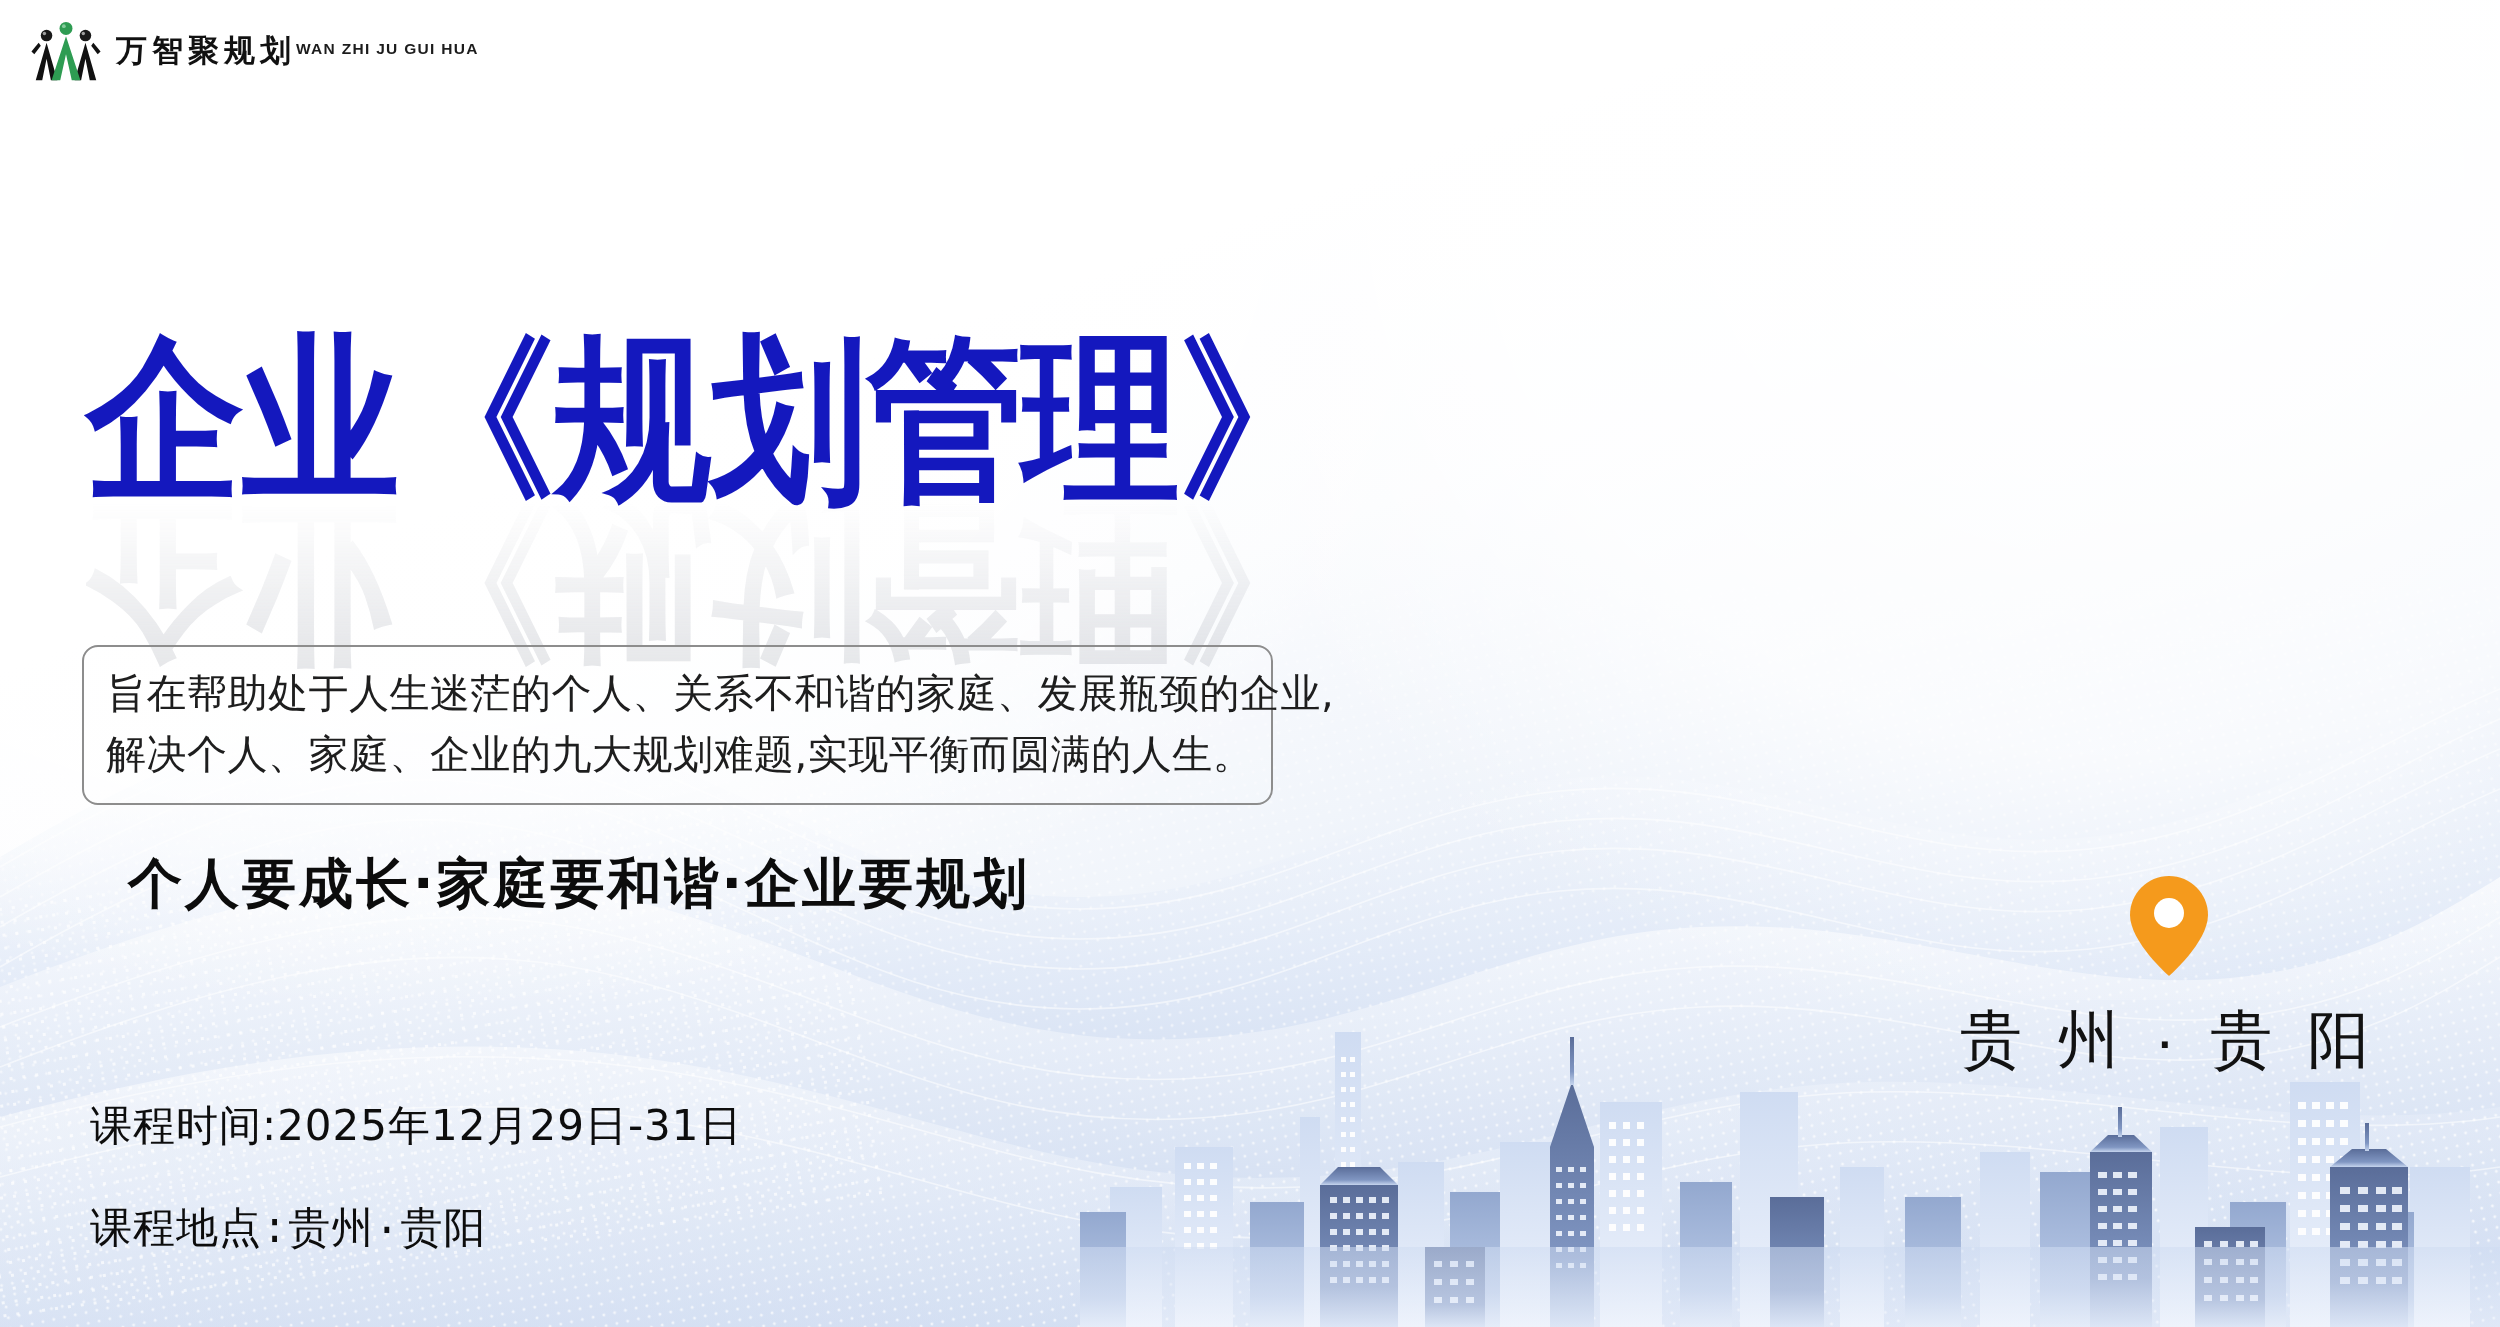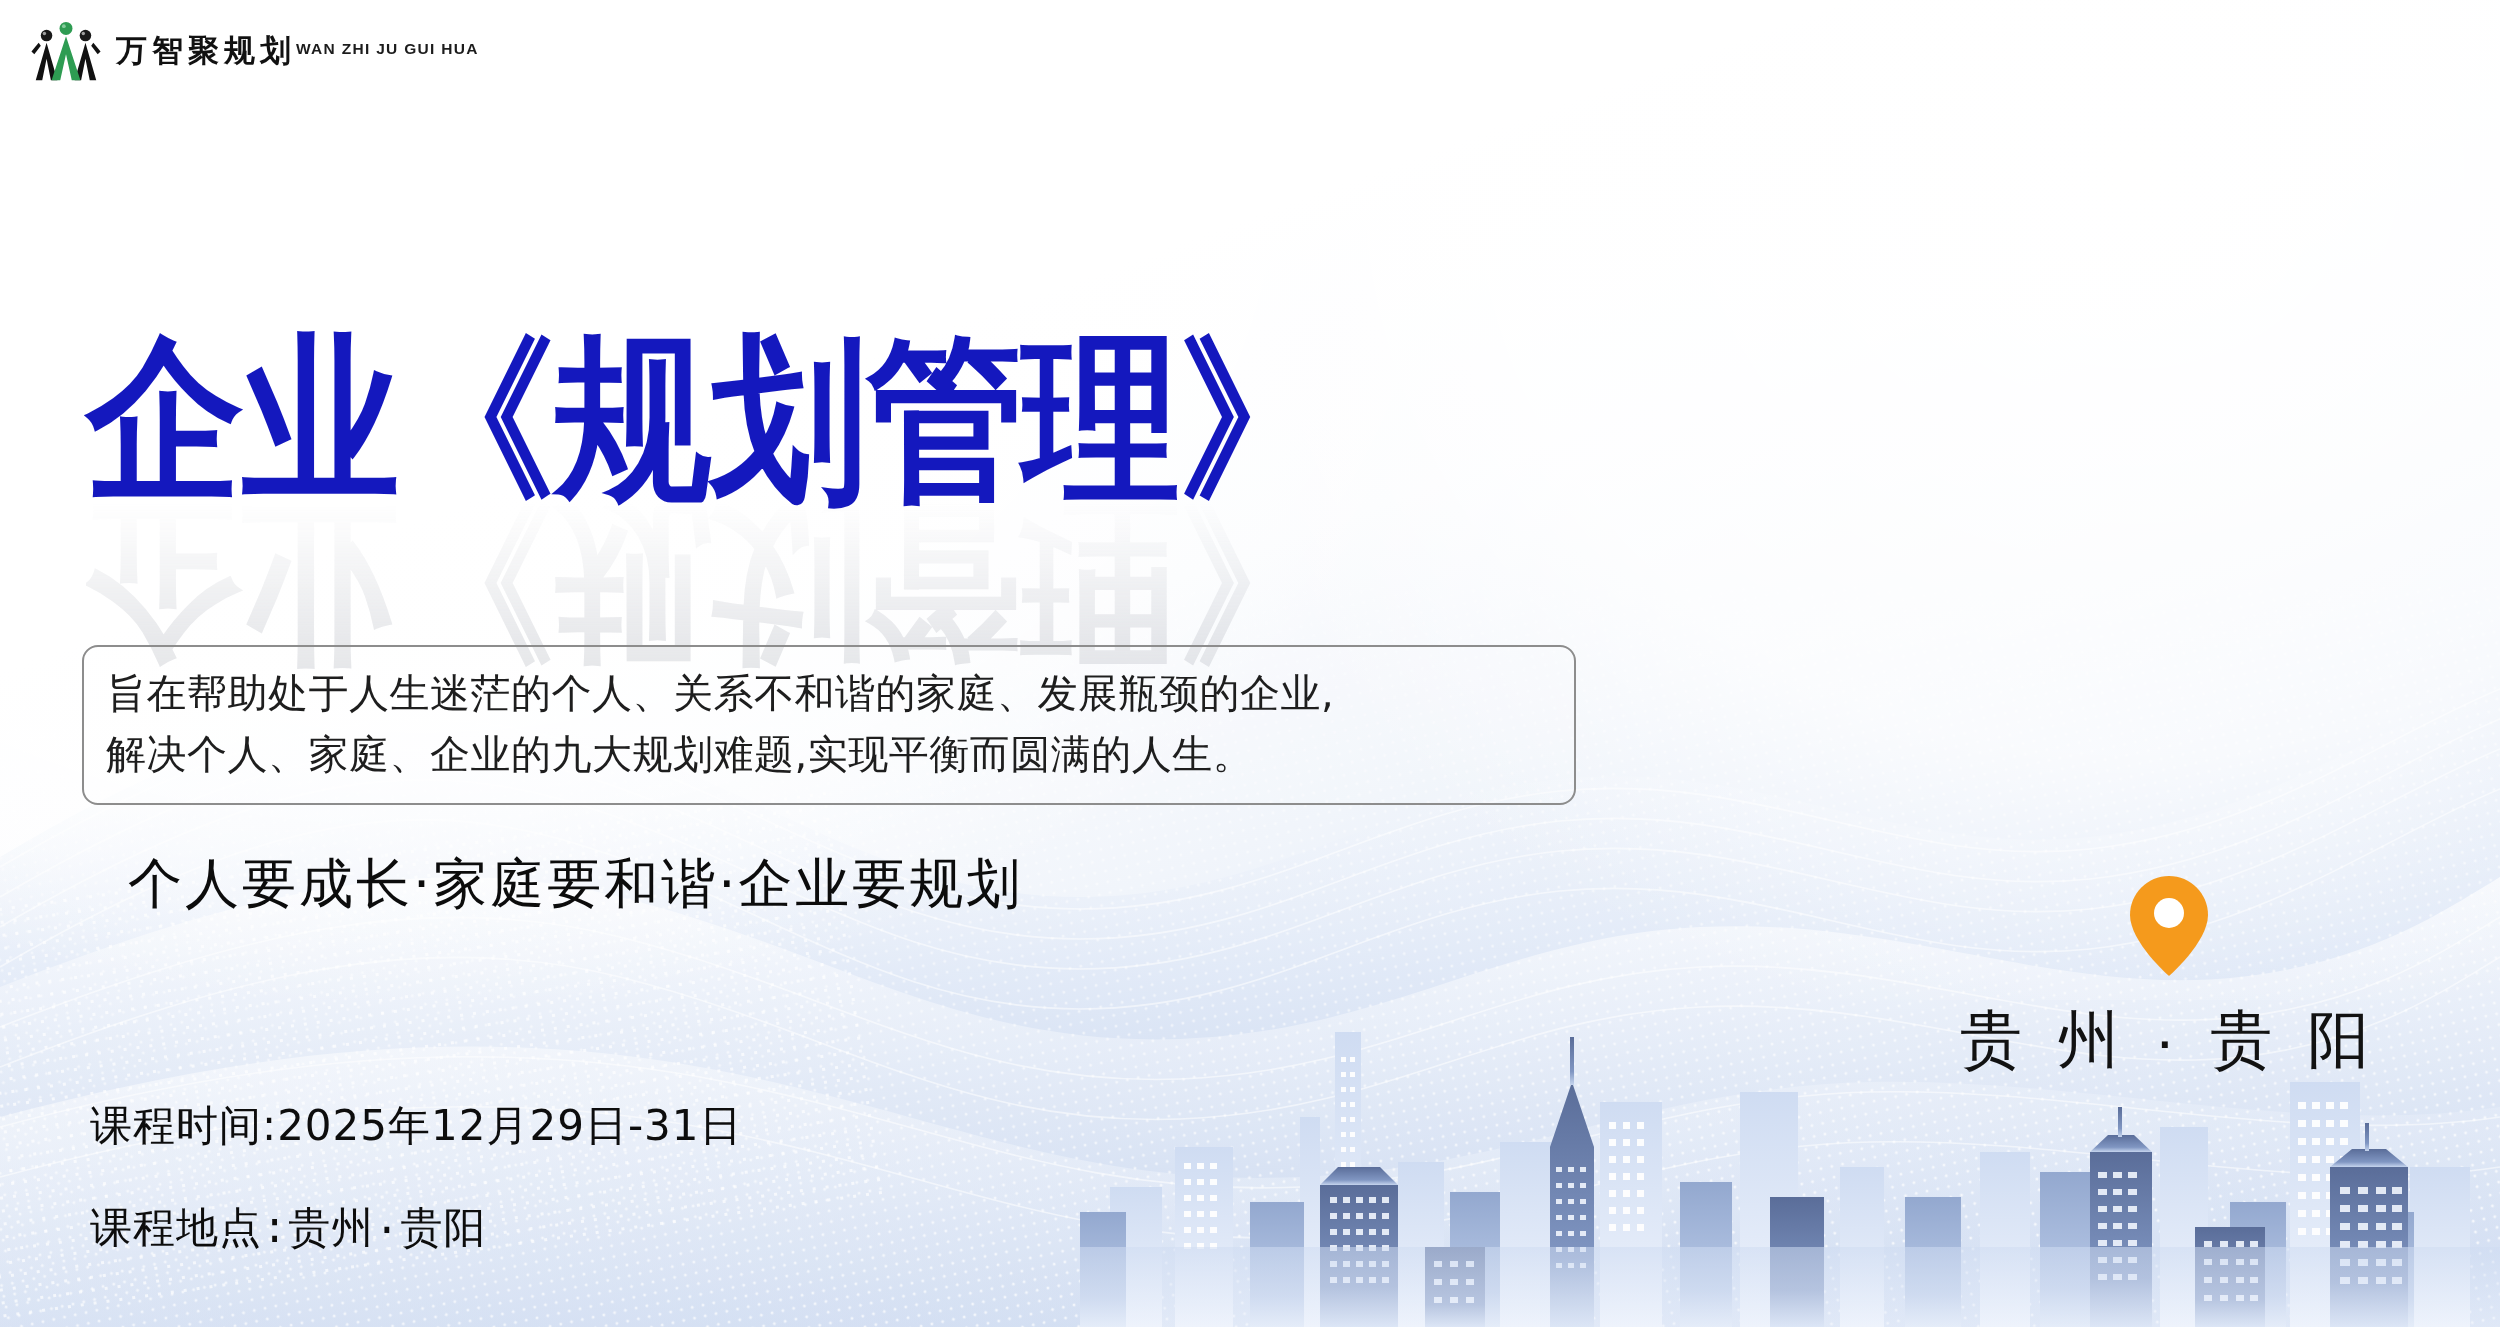--- a/index.html
+++ b/index.html
@@ -79,37 +79,37 @@
     color:#b9bcc4;
     transform:scaleY(-1.13);transform-origin:left top;
     -webkit-mask-image:linear-gradient(to top, rgba(0,0,0,0) 6%, rgba(0,0,0,.42) 70%, rgba(0,0,0,.62) 100%);
     mask-image:linear-gradient(to top, rgba(0,0,0,0) 6%, rgba(0,0,0,.42) 70%, rgba(0,0,0,.62) 100%);
     margin-top:182px;
     opacity:.65;
   }
 
   
   .desc-box{
-    position:absolute;left:82px;top:645px;width:1494px;
+    position:absolute;left:82px;top:645px;width:1191px;
     box-sizing:border-box;
     border:2px solid #8d8d8d;border-radius:16px;
     padding:16px 22px 18px 22px;
     background:rgba(255,255,255,0.12);
     z-index:30;
   }
   .desc-line{
     font-family:"DejaVu Sans","Liberation Sans",sans-serif;
     font-size:40px;line-height:1.52;color:#1e1e1e;letter-spacing:0.5px;white-space:nowrap;
   }
 
   
   .tagline{
     position:absolute;left:128px;top:848px;z-index:30;
     font-family:"DejaVu Sans","Liberation Sans",sans-serif;
-    font-size:54px;font-weight:400;color:#0c0c0c;letter-spacing:3px;white-space:nowrap;
+    font-size:54px;font-weight:700;color:#0c0c0c;letter-spacing:3px;white-space:nowrap;
   }
 
   
   .loc-block{
     position:absolute;left:1960px;top:872px;z-index:35;
     display:flex;flex-direction:column;align-items:center;
   }
   .pin svg{display:block;}
   .loc-text{
     margin-top:18px;

